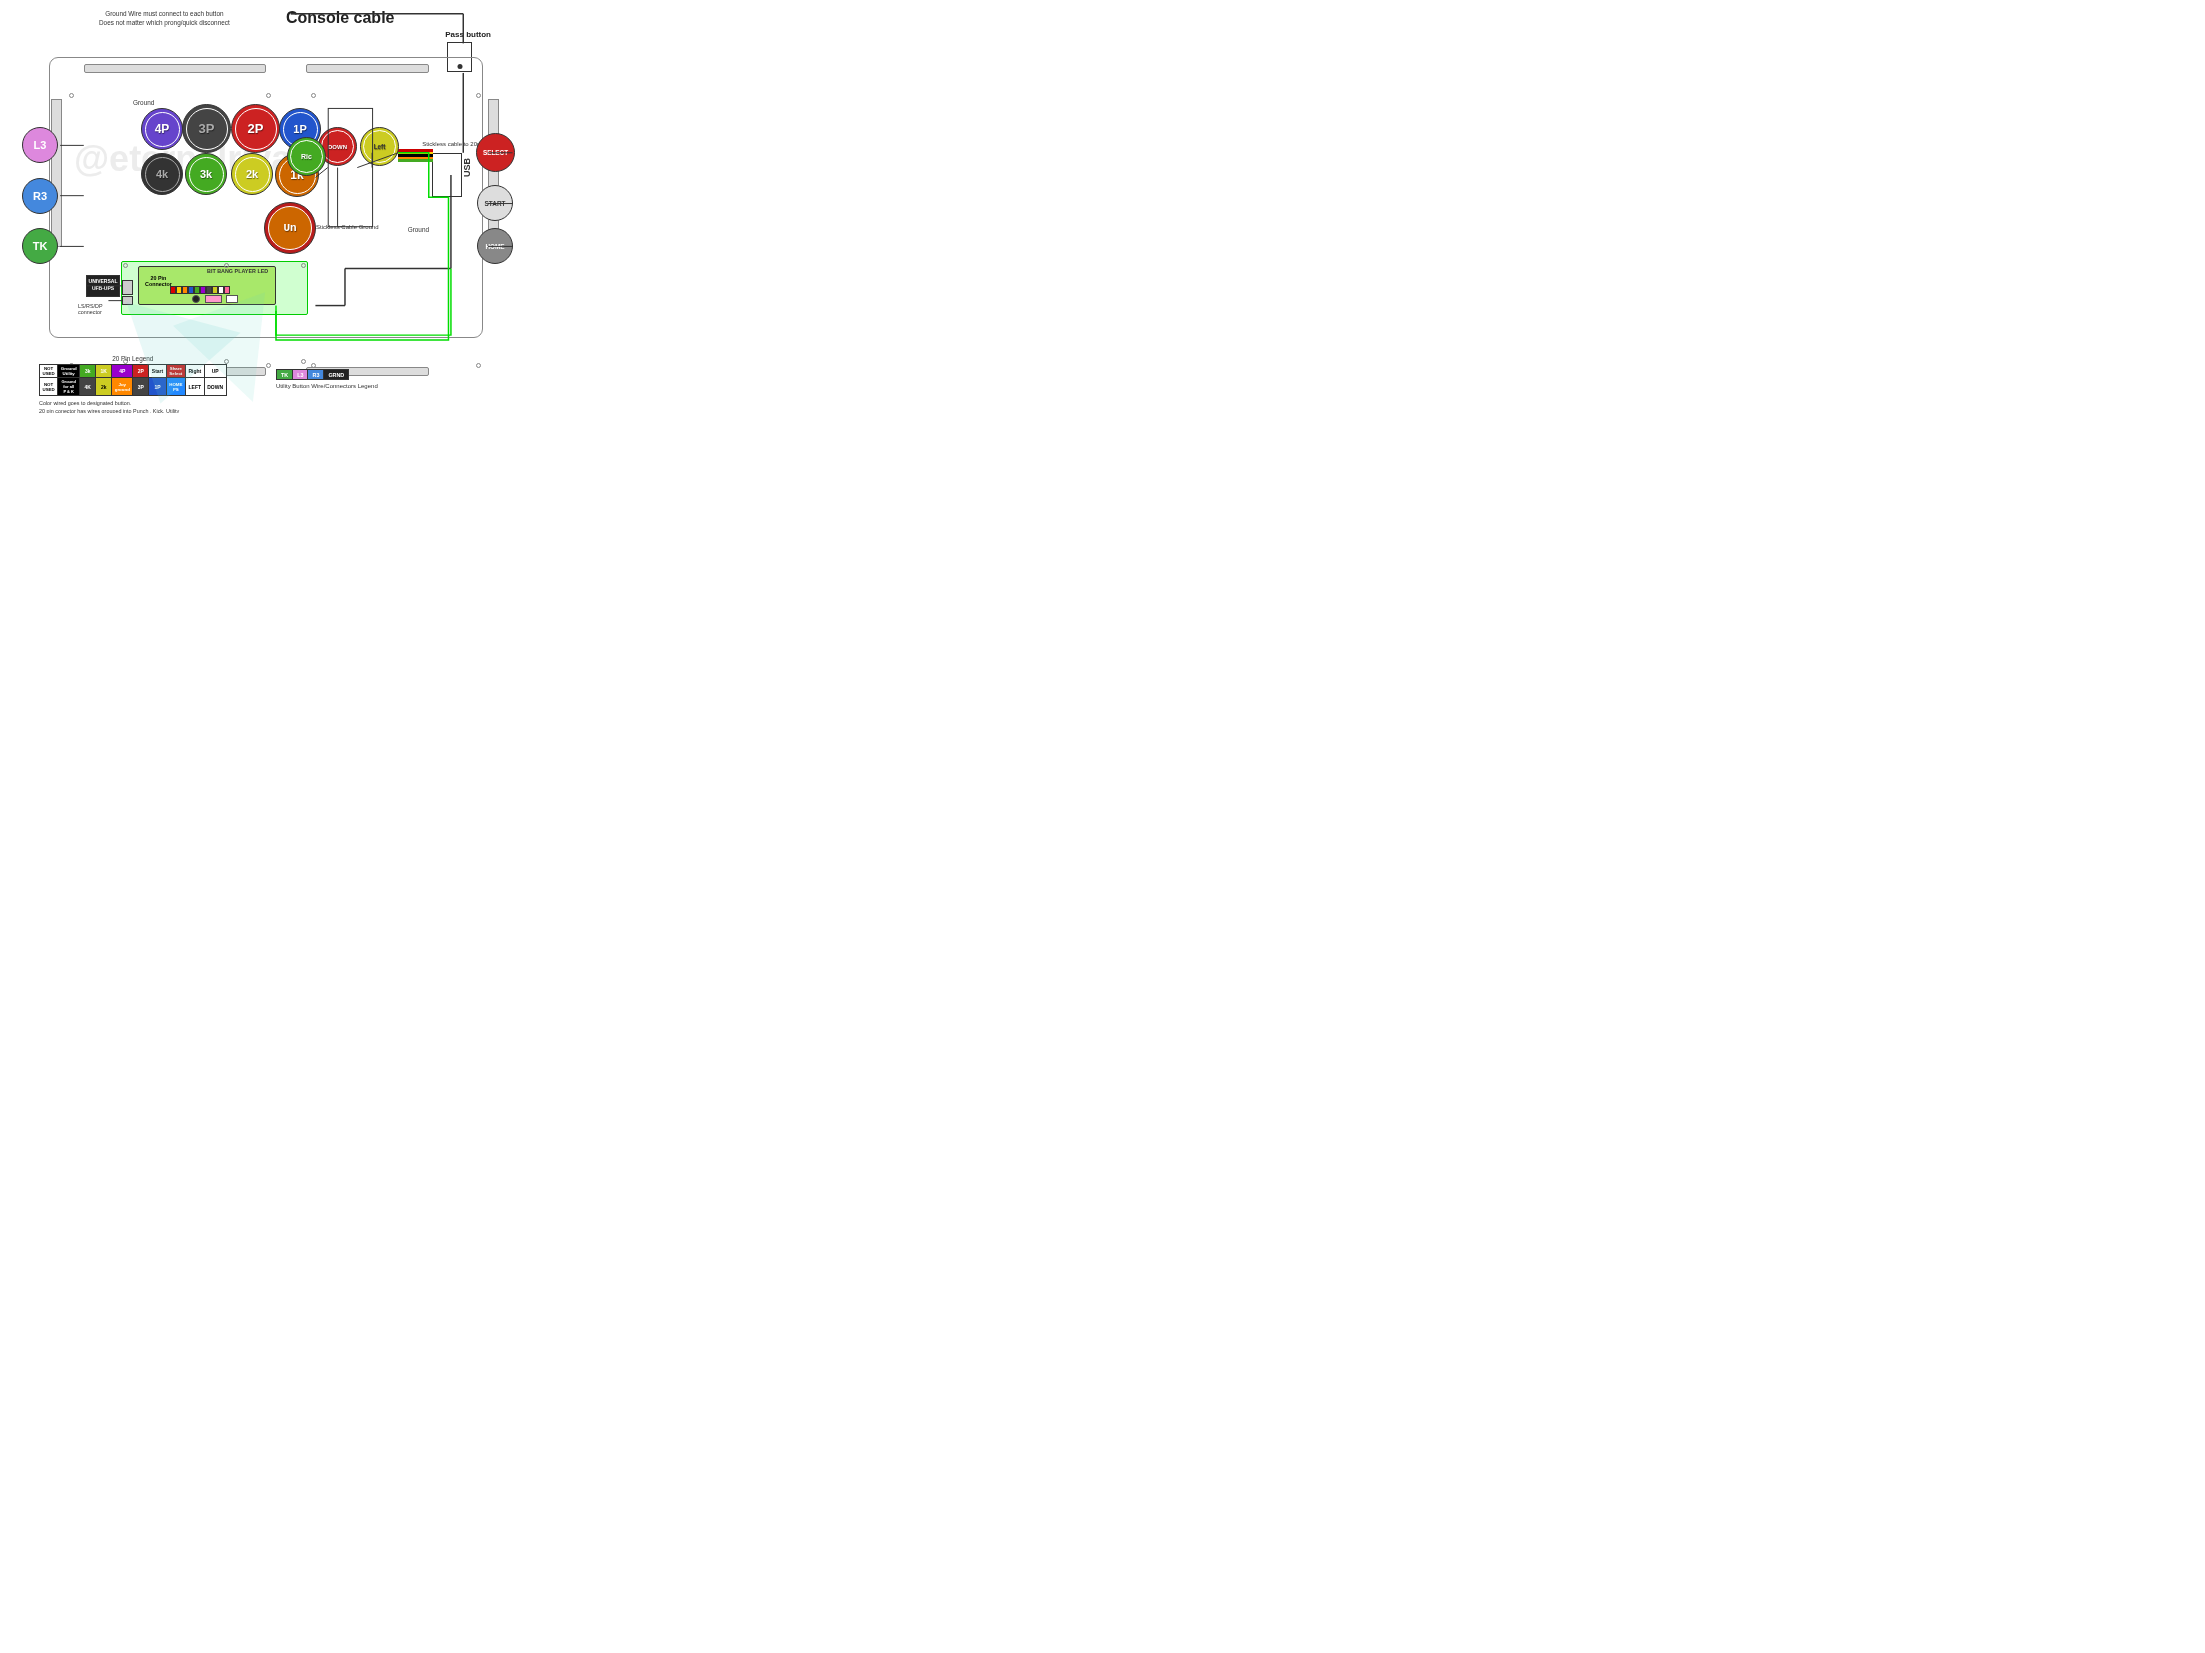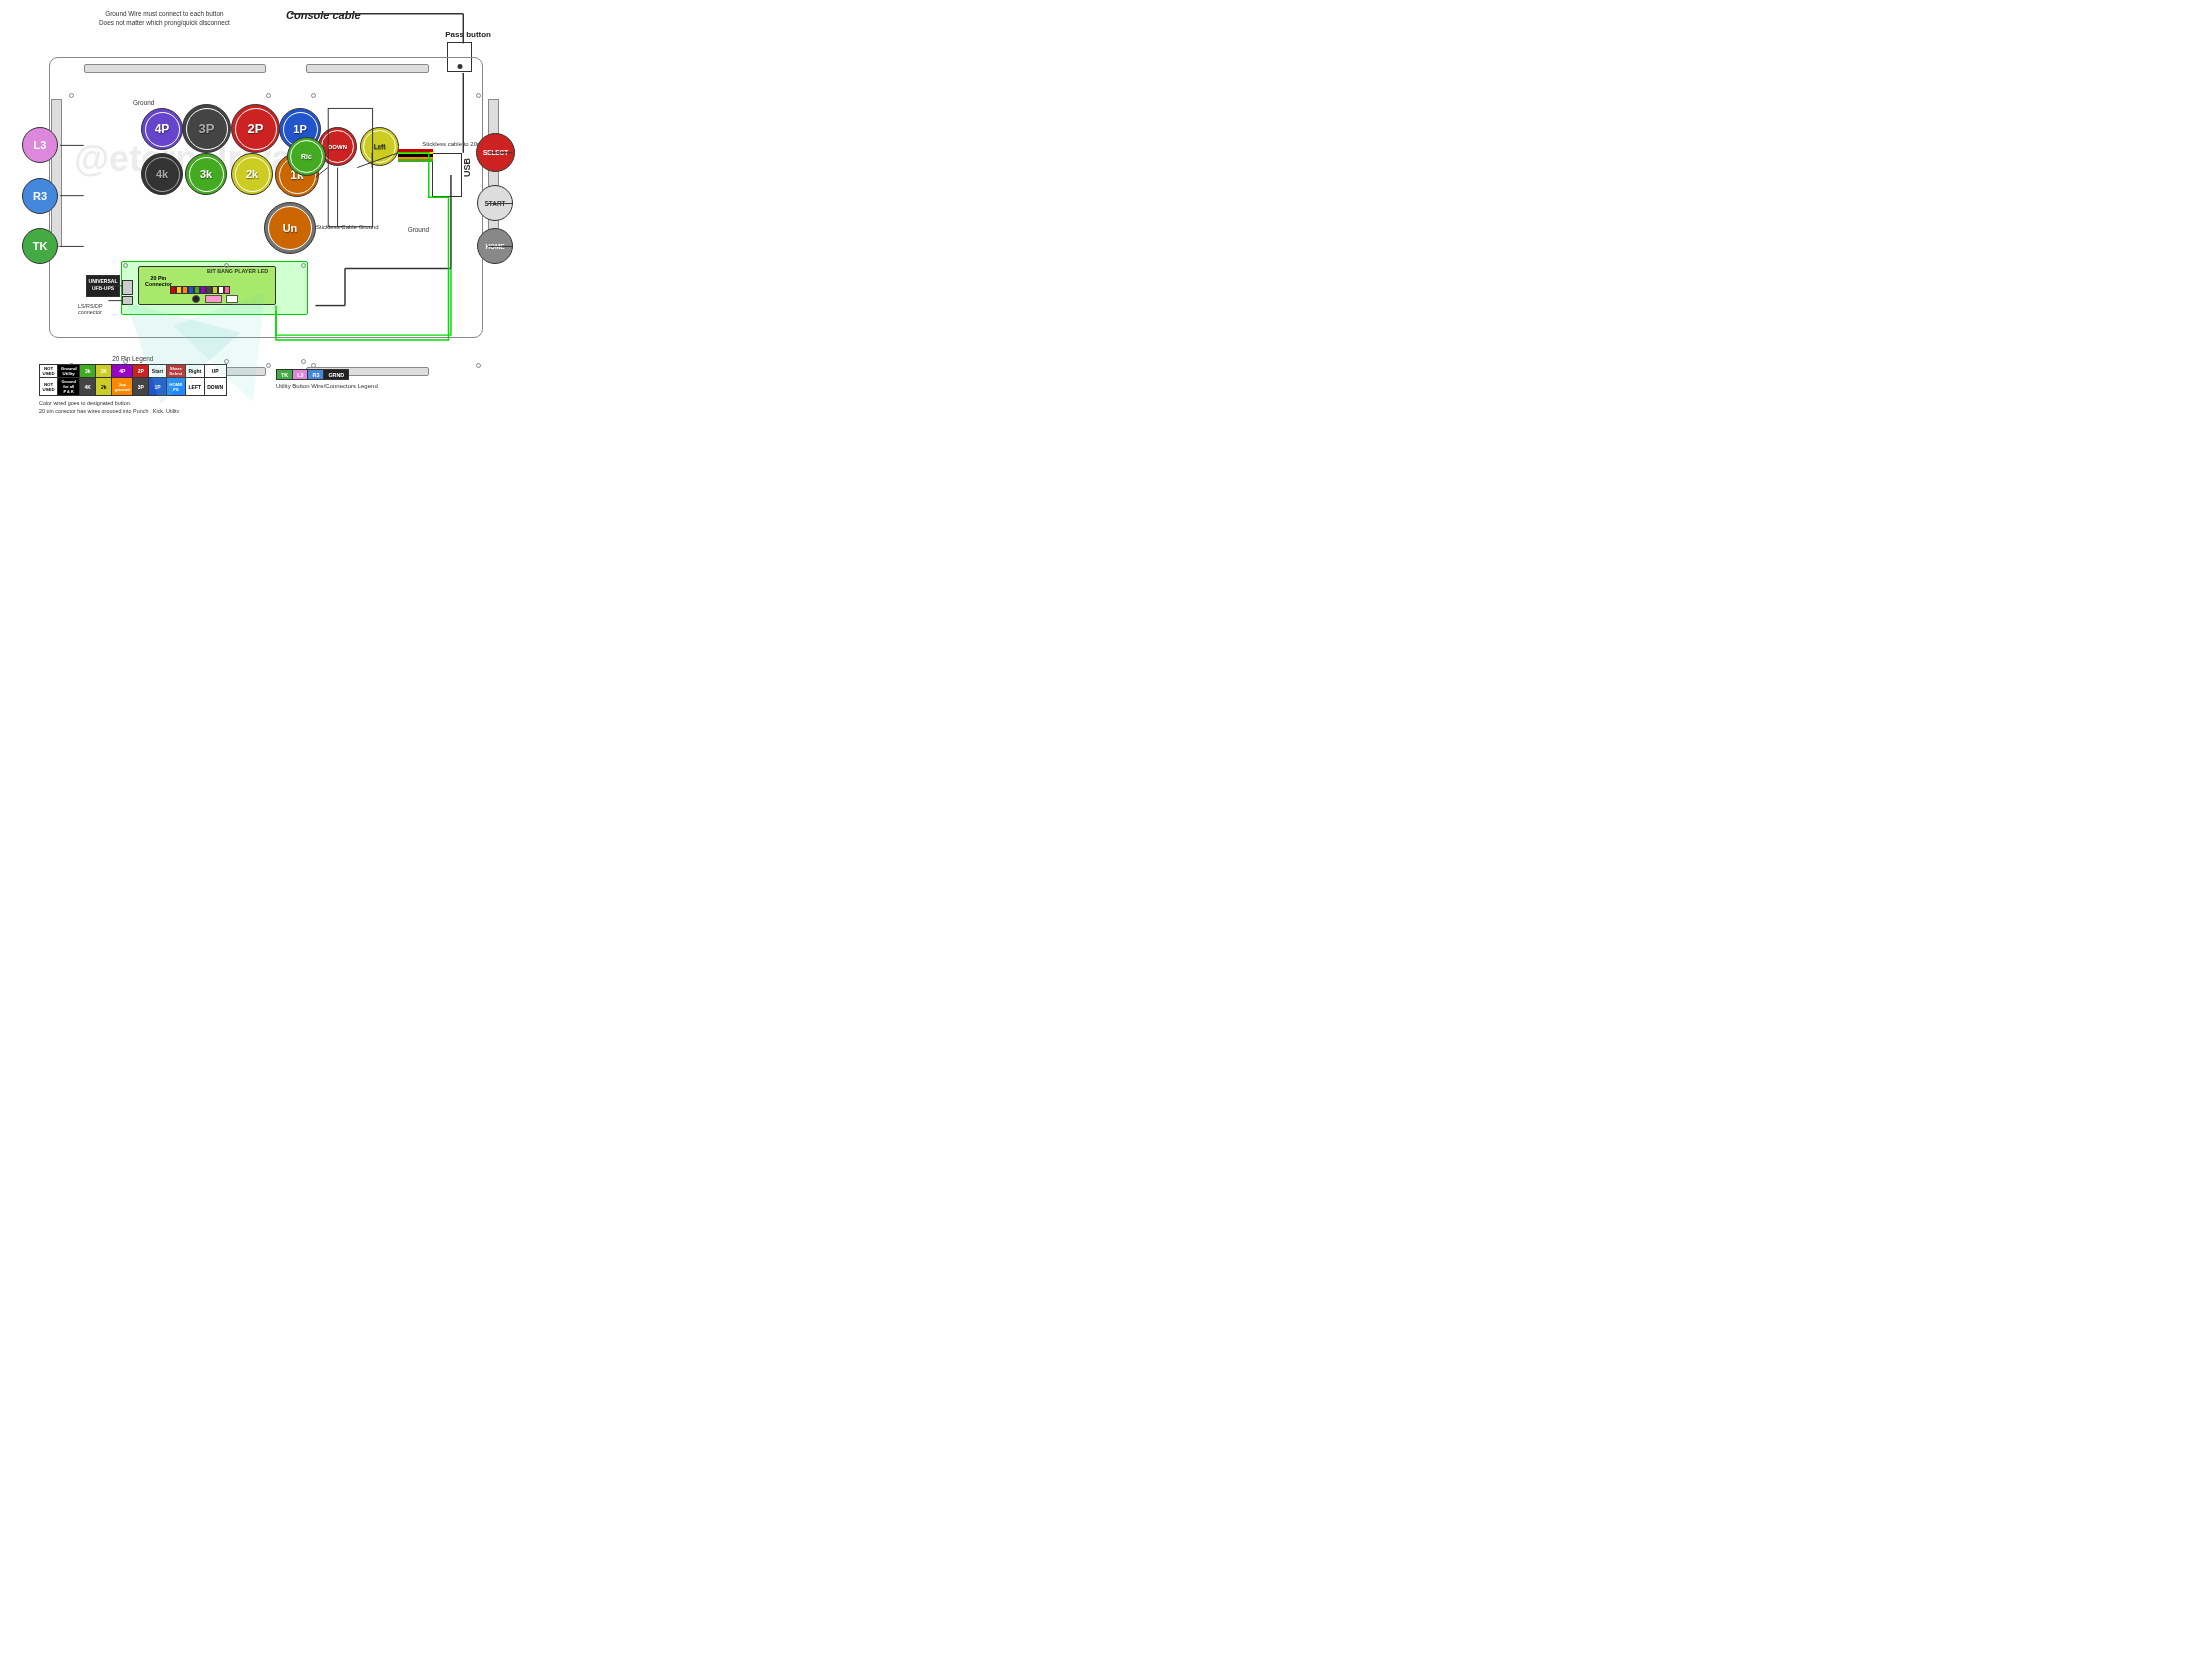--- a/index.html
+++ b/index.html
@@ -23,24 +23,23 @@
       left: 99px;
       text-align: center;
       font-size: 6.4px;
       color: #333;
       line-height: 1.4;
     }
     .console-cable-label {
       position: absolute;
       top: 9px;
       left: 286px;
-      font-size: 11px;
+      font-size: 16px;
       font-weight: bold;
       color: #222;
-      font-style: italic;
     }
     .pass-through-label {
       position: absolute;
       top: 30px;
       right: 59px;
       font-size: 8px;
       font-weight: bold;
       color: #222;
     }
     
@@ -473,21 +472,21 @@
   </div>
 
   <div class="btn-circle" style="top:153px; left:231px; width:42px;height:42px; background:#cccc22; border-radius:50%;">
     <div style="width:35px;height:35px;border-radius:50%;background:#cccc22;border:1px solid #fff;display:flex;align-items:center;justify-content:center;font-size:11px;font-weight:bold;color:#fff;">2k</div>
   </div>
 
   <div class="btn-circle" style="top:153px; left:275px; width:44px;height:44px; background:#cc6600; border-radius:50%;">
     <div style="width:37px;height:37px;border-radius:50%;background:#cc6600;border:1px solid #fff;display:flex;align-items:center;justify-content:center;font-size:12px;font-weight:bold;color:#fff;">1k</div>
   </div>
 
-  <div class="btn-circle" style="top:202px; left:264px; width:52px;height:52px; background:#737373; border-radius:50%;">
+  <div class="btn-circle" style="top:202px; left:264px; width:52px;height:52px; background:#b91c1c; border-radius:50%;font-family:Liberation Mono, monospace;">
     <div style="width:44px;height:44px;border-radius:50%;background:#cc6600;border:1px solid #fff;display:flex;align-items:center;justify-content:center;font-size:11px;font-weight:bold;color:#fff;">Un</div>
   </div>
 
   <div class="btn-circle" style="top:127px; left:318px; width:39px;height:39px; background:#cc2222; border-radius:50%;">
     <div style="width:33px;height:33px;border-radius:50%;background:#cc2222;border:1px solid #fff;display:flex;align-items:center;justify-content:center;font-size:6px;font-weight:bold;color:#fff;">DOWN</div>
   </div>
 
   <div class="btn-circle" style="top:127px; left:360px; width:39px;height:39px; background:#cccc22; border-radius:50%;">
     <div style="width:33px;height:33px;border-radius:50%;background:#cccc22;border:1px solid #fff;display:flex;align-items:center;justify-content:center;font-size:6.4px;font-weight:bold;color:#333;">Left</div>
   </div>

